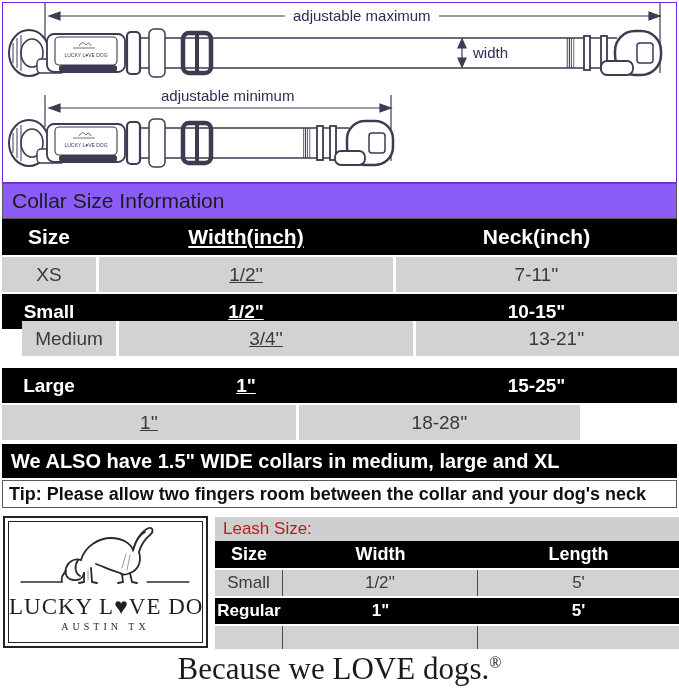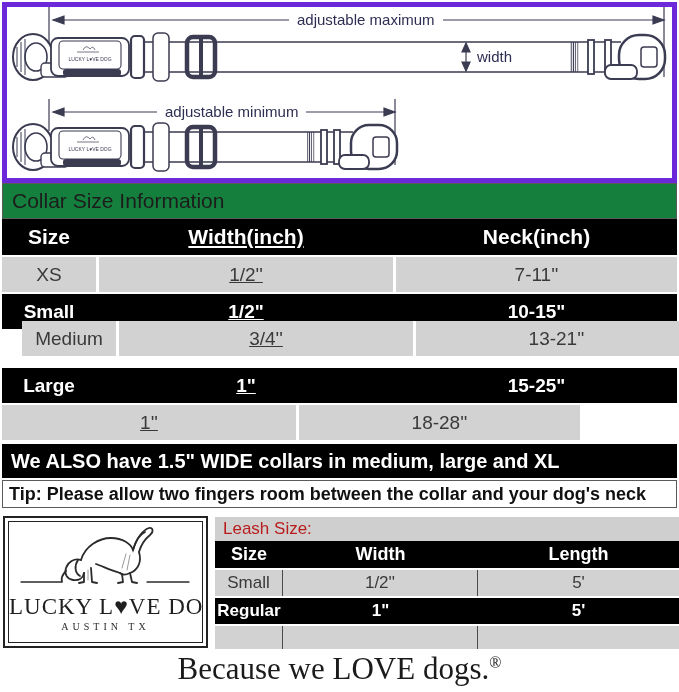--- a/index.html
+++ b/index.html
@@ -1,31 +1,31 @@
 <!DOCTYPE html>
 <html><head>
 <meta charset="utf-8">
 <style>
   html,body{margin:0;padding:0;background:#fff;}
   .canvas{position:relative;width:679px;height:692px;background:#fff;overflow:hidden;
           font-family:"Liberation Sans",sans-serif;color:#1a1a1a;}
 
   
   .diagram{position:absolute;left:2px;top:2px;width:675px;height:181px;
-           border:5px solid #6d28d9;box-sizing:border-box;background:#fff;}
+           border:1px solid #6d28d9;box-sizing:border-box;background:#fff;}
   .diagram svg{position:absolute;left:0;top:0;}
   .dim-label{position:absolute;background:#fff;color:#2e2e52;font-size:15px;
              padding:0 8px;white-space:nowrap;line-height:18px;}
   .lbl-max{left:282px;top:4px;}
-  .lbl-min{left:150px;top:96px;}
+  .lbl-min{left:150px;top:84px;}
   .lbl-width{left:468px;top:41px;padding:0 2px;}
 
   
   .heading{position:absolute;left:2px;top:183px;width:675px;height:36px;box-sizing:border-box;
-           border:1px solid #5a5a5a;background:#15803d;font-size:21px;line-height:34px;
+           border:1px solid #5a5a5a;background:#8b5cf6;font-size:21px;line-height:34px;
            padding-left:9px;color:#1c1c1c;}
   .trow{position:absolute;left:2px;width:675px;display:flex;gap:3px;}
   .thead{top:219px;height:36px;background:#000;}
   .thead .cell{color:#fff;font-weight:bold;font-size:21px;line-height:36px;}
   .r{height:35px;}
   .r .cell{font-size:19px;line-height:35px;}
   .c1{width:94px;}.c2{width:294px;text-decoration:underline;}.c3{width:281px;}
   .cell{text-align:center;box-sizing:border-box;}
   .row-gray{background:#fff;}
   .row-gray .cell{background:#d2d2d2;color:#3a3a3a;}

